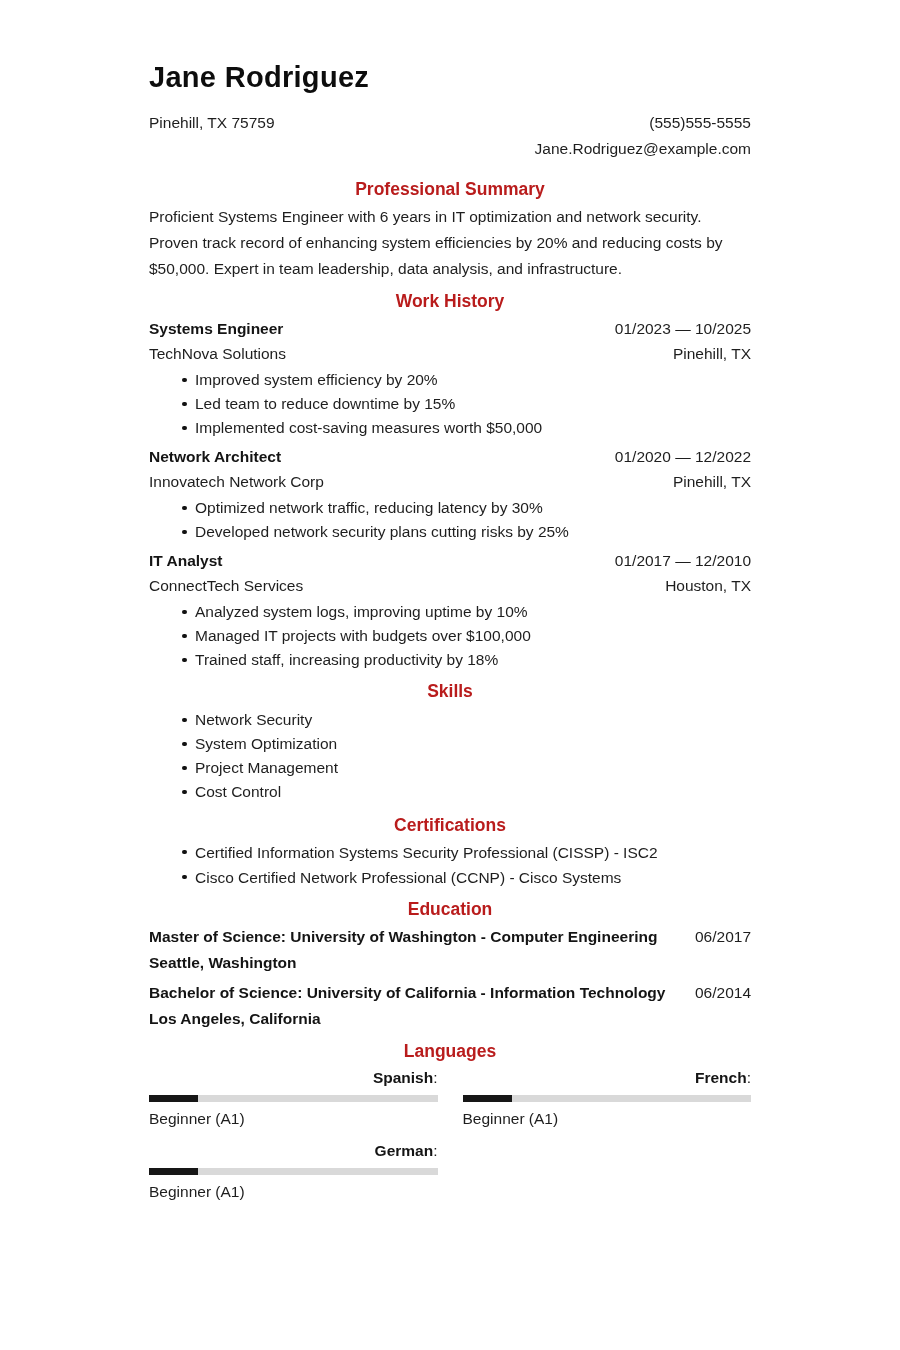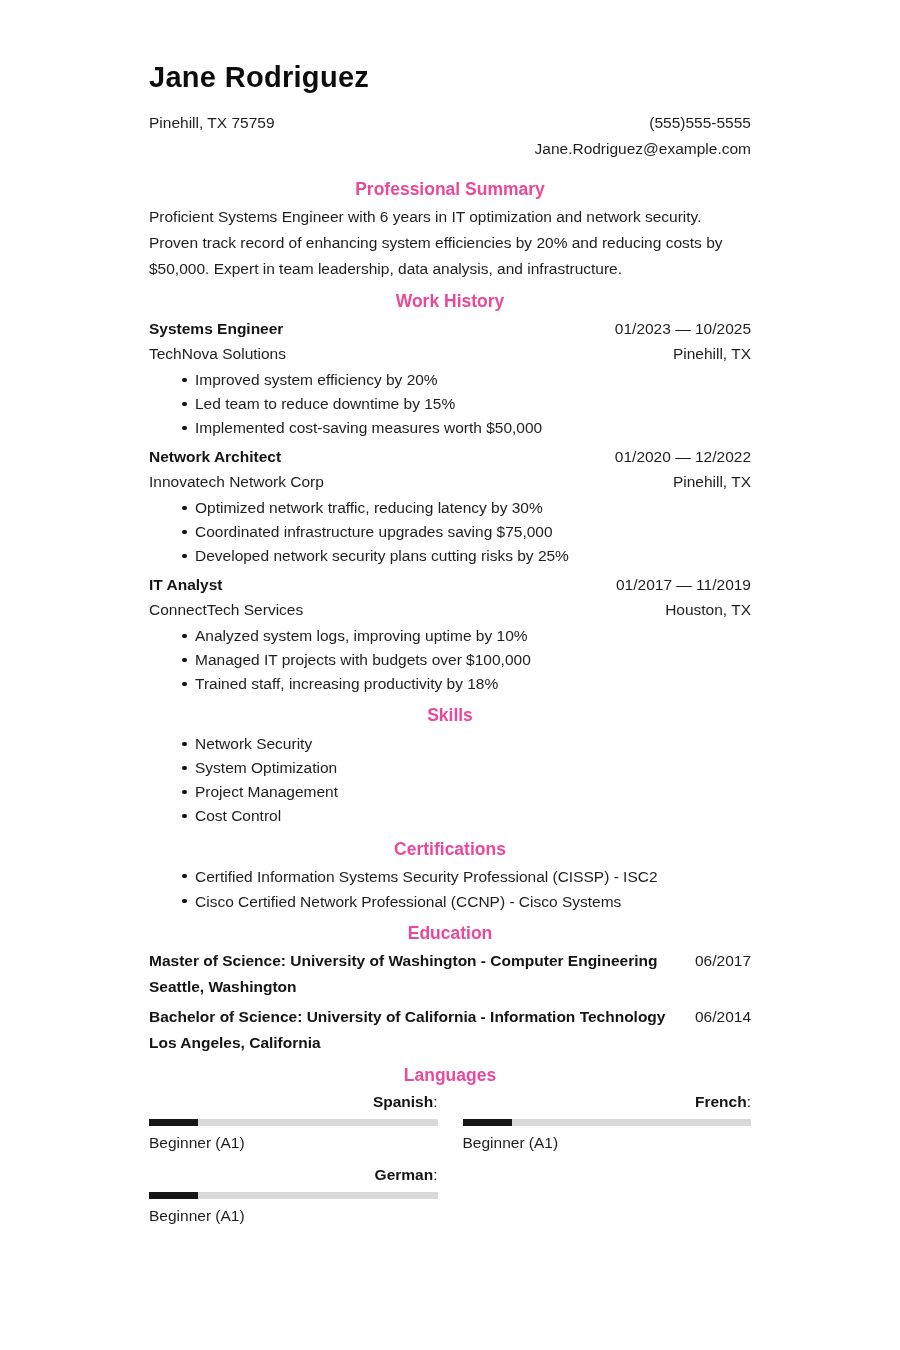--- a/index.html
+++ b/index.html
@@ -9,21 +9,21 @@
     font-family:"Liberation Sans","DejaVu Sans",sans-serif;
     color:#1e1e1e; font-size:15.5px; overflow:hidden;
   }
   .content { padding:53px 57px 0 57px; }
 
   .name { font-size:29px; font-weight:700; color:#0d0d0d; line-height:33px; margin-bottom:16px; letter-spacing:0.3px; }
 
   .row { display:flex; justify-content:space-between; line-height:26px; }
   .contact-email-row { text-align:right; line-height:26px; }
 
-  .sec-heading { text-align:center; font-weight:700; font-size:17.5px; color:#ec4899; line-height:22px; margin:8px 0 4px; }
+  .sec-heading { text-align:center; font-weight:700; font-size:17.5px; color:#b91c1c; line-height:22px; margin:8px 0 4px; }
   .sec-heading.first { margin-top:16px; }
 
   .summary { line-height:26px; }
 
   .job .row { line-height:25px; }
   .b { font-weight:700; color:#141414; }
 
   ul.bullets { list-style:none; padding-left:46px; margin:2px 0 4px; }
   ul.bullets li { line-height:24px; position:relative; }
   ul.bullets li::before {
@@ -87,29 +87,28 @@
             <span class="b">Network Architect</span>
             <span>01/2020 — 12/2022</span>
           </div>
           <div class="row">
             <span>Innovatech Network Corp</span>
             <span>Pinehill, TX</span>
           </div>
           <ul class="bullets">
 
           <li>Optimized network traffic, reducing latency by 30%</li>
-            <li>Coordinated infrastructure upgrades saving $75,000</li>
             <li>Developed network security plans cutting risks by 25%</li>
           </ul>
         </div>
 
         <div class="job">
           <div class="row">
             <span class="b">IT Analyst</span>
-            <span>01/2017 — 11/2019</span>
+            <span>01/2017 — 12/2010</span>
           </div>
           <div class="row">
             <span>ConnectTech Services</span>
             <span>Houston, TX</span>
           </div>
           <ul class="bullets">
 
           <li>Analyzed system logs, improving uptime by 10%</li>
             <li>Managed IT projects with budgets over $100,000</li>
             <li>Trained staff, increasing productivity by 18%</li>

